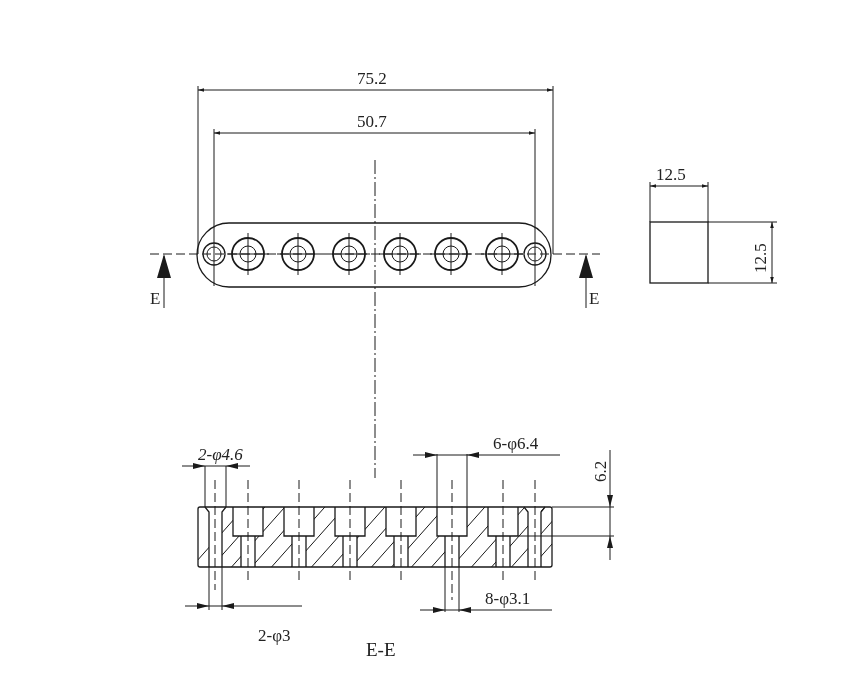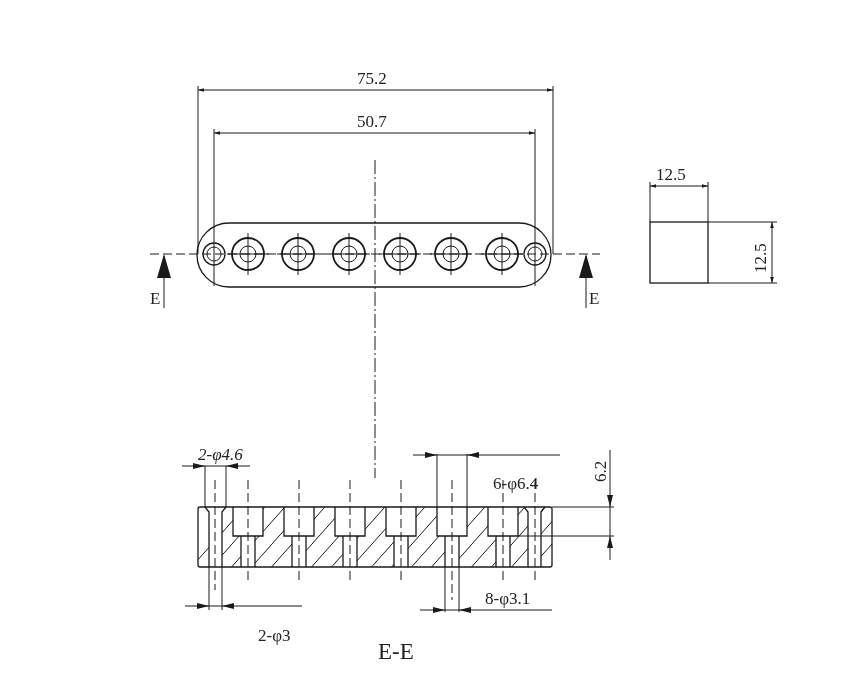--- a/index.html
+++ b/index.html
@@ -214,17 +214,17 @@
 <div class="lbl" style="left:357px;top:70px;">75.2</div>
 <div class="lbl" style="left:357px;top:113px;">50.7</div>
 <div class="lbl" style="left:150px;top:290px;">E</div>
 <div class="lbl" style="left:589px;top:290px;">E</div>
 
 <div class="lbl" style="left:656px;top:166px;">12.5</div>
 <div class="lbl" style="left:740px;top:244px;transform:rotate(-90deg);transform-origin:left top;top:273px;left:752px;">12.5</div>
 
 <div class="lbl" style="left:198px;top:446px;font-style:italic;">2-φ4.6</div>
 <div class="lbl" style="left:258px;top:587px;margin-top:40px;">2-φ3</div>
-<div class="lbl" style="left:493px;top:435px;margin-top:40px;">6-φ6.4</div>
+<div class="lbl" style="left:493px;top:435px;">6-φ6.4</div>
 <div class="lbl" style="left:485px;top:590px;">8-φ3.1</div>
 <div class="lbl" style="transform:rotate(-90deg);transform-origin:left top;left:592px;top:482px;">6.2</div>
 
-<div class="lbl" style="left:378px;top:640px;font-size:23px;font-family:Liberation Serif, serif;">E-E</div>
+<div class="lbl" style="left:366px;top:640px;font-size:19px;font-family:Liberation Serif, serif;">E-E</div>
 
 </body></html>

